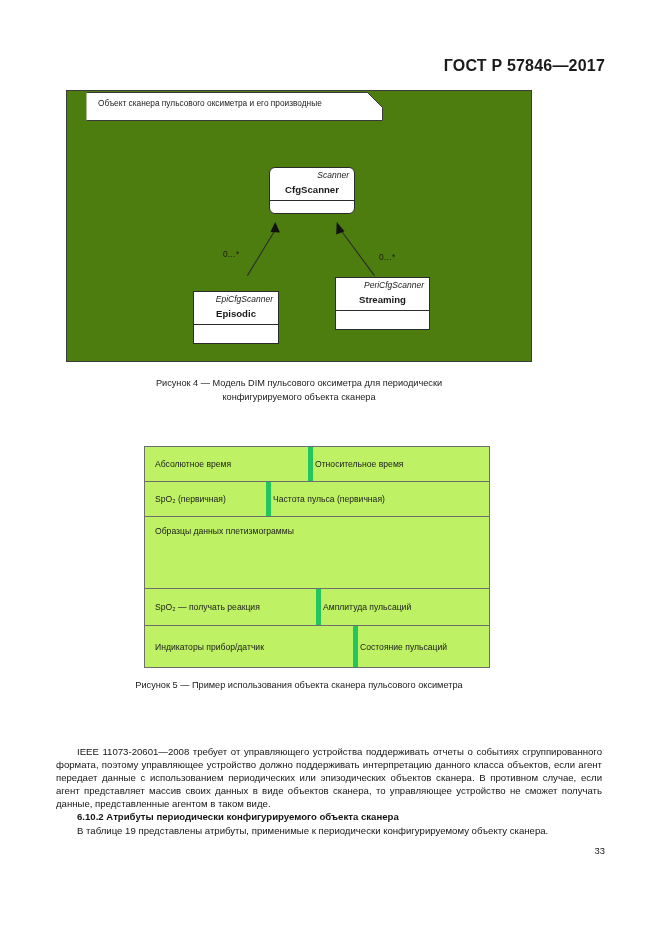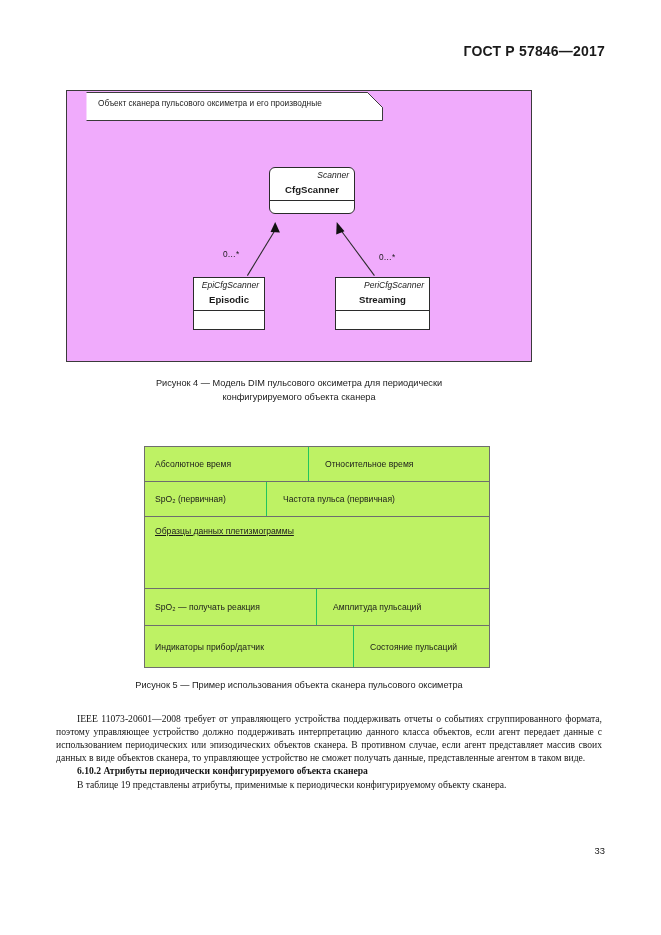--- a/index.html
+++ b/index.html
@@ -13,38 +13,38 @@
     height: 935px;
     position: relative;
     font-family: "Liberation Sans", sans-serif;
     color: #1a1a1a;
     overflow: hidden;
   }
 
   
   .doc-header {
     position: absolute;
-    top: 43px;
+    top: 57px;
     right: 56px;
-    font-size: 14px;
+    font-size: 16px;
     font-weight: bold;
     letter-spacing: .2px;
     white-space: nowrap;
   }
 
   
   .uml-frame {
     position: absolute;
     left: 66px;
     top: 90px;
     width: 466px;
     height: 272px;
     border: 1px solid #3b3b3b;
     box-sizing: border-box;
-    background: #f0abfc;
+    background: #4d7c0f;
   }
   .pkg-tab {
     position: absolute;
     left: 19px;
     top: 1px;
     width: 303px;
     height: 29px;
   }
   .pkg-tab svg { display: block; }
   .pkg-tab-label {
@@ -82,21 +82,21 @@
   .cls .divider {
     border-top: 1px solid #2b2b2b;
     height: 0;
     font-size: 0;
   }
   .cls .attrs {
     height: 19px;
   }
 
   #cls-cfgscanner { left: 202px; top: 76px; width: 86px; height: 47px; border-radius: 6px; }
-  #cls-episodic   { left: 126px; top: 186px; width: 72px; height: 53px; }
+  #cls-episodic   { left: 126px; top: 200px; width: 86px; height: 53px; }
   #cls-streaming  { left: 268px; top: 186px; width: 95px; height: 53px; }
 
   .uml-lines {
     position: absolute;
     left: 0; top: 0;
     width: 100%; height: 100%;
     pointer-events: none;
   }
   .mult {
     position: absolute;
@@ -139,55 +139,54 @@
     box-sizing: border-box;
     display: flex;
     align-items: center;
     font-size: 8.6px;
     padding: 0 0 0 10px;
     line-height: 12px;
     color: #1a1a1a;
     overflow: hidden;
   }
   .ut-cell.right-side {
-    border-left: 1px solid #22c55e;
-    padding-left: 16px;
+    border-left: 5px solid #22c55e;
+    padding-left: 2px;
   }
   .ut-cell.tall { align-items: flex-start; padding-top: 8px; }
 
   #ut-row-1 { height: 35px; }
   #ut-row-1 .c1 { width: 163px; }
   #ut-row-1 .c2 { width: 181px; }
 
   #ut-row-2 { height: 35px; }
   #ut-row-2 .c1 { width: 121px; }
   #ut-row-2 .c2 { width: 223px; }
 
-  #ut-row-3 { height: 72px; text-decoration: underline; }
+  #ut-row-3 { height: 72px; }
   #ut-row-3 .c1 { width: 344px; }
 
   #ut-row-4 { height: 37px; }
   #ut-row-4 .c1 { width: 171px; }
   #ut-row-4 .c2 { width: 173px; }
 
   #ut-row-5 { height: 41px; }
   #ut-row-5 .c1 { width: 208px; }
   #ut-row-5 .c2 { width: 136px; }
 
   
   .body-copy {
     position: absolute;
     left: 56px;
-    top: 712px;
+    top: 745px;
     width: 546px;
     font-size: 9.6px;
     line-height: 13.1px;
     text-align: justify;
     color: #141414;
-    font-family: Liberation Serif, serif;
   }
   .body-copy p {
     margin: 0;
     text-indent: 21px;
   }
   .subhead {
     margin: 2px 0 0 0;
     font-size: 9.6px;
     font-weight: bold;
     text-indent: 21px;

